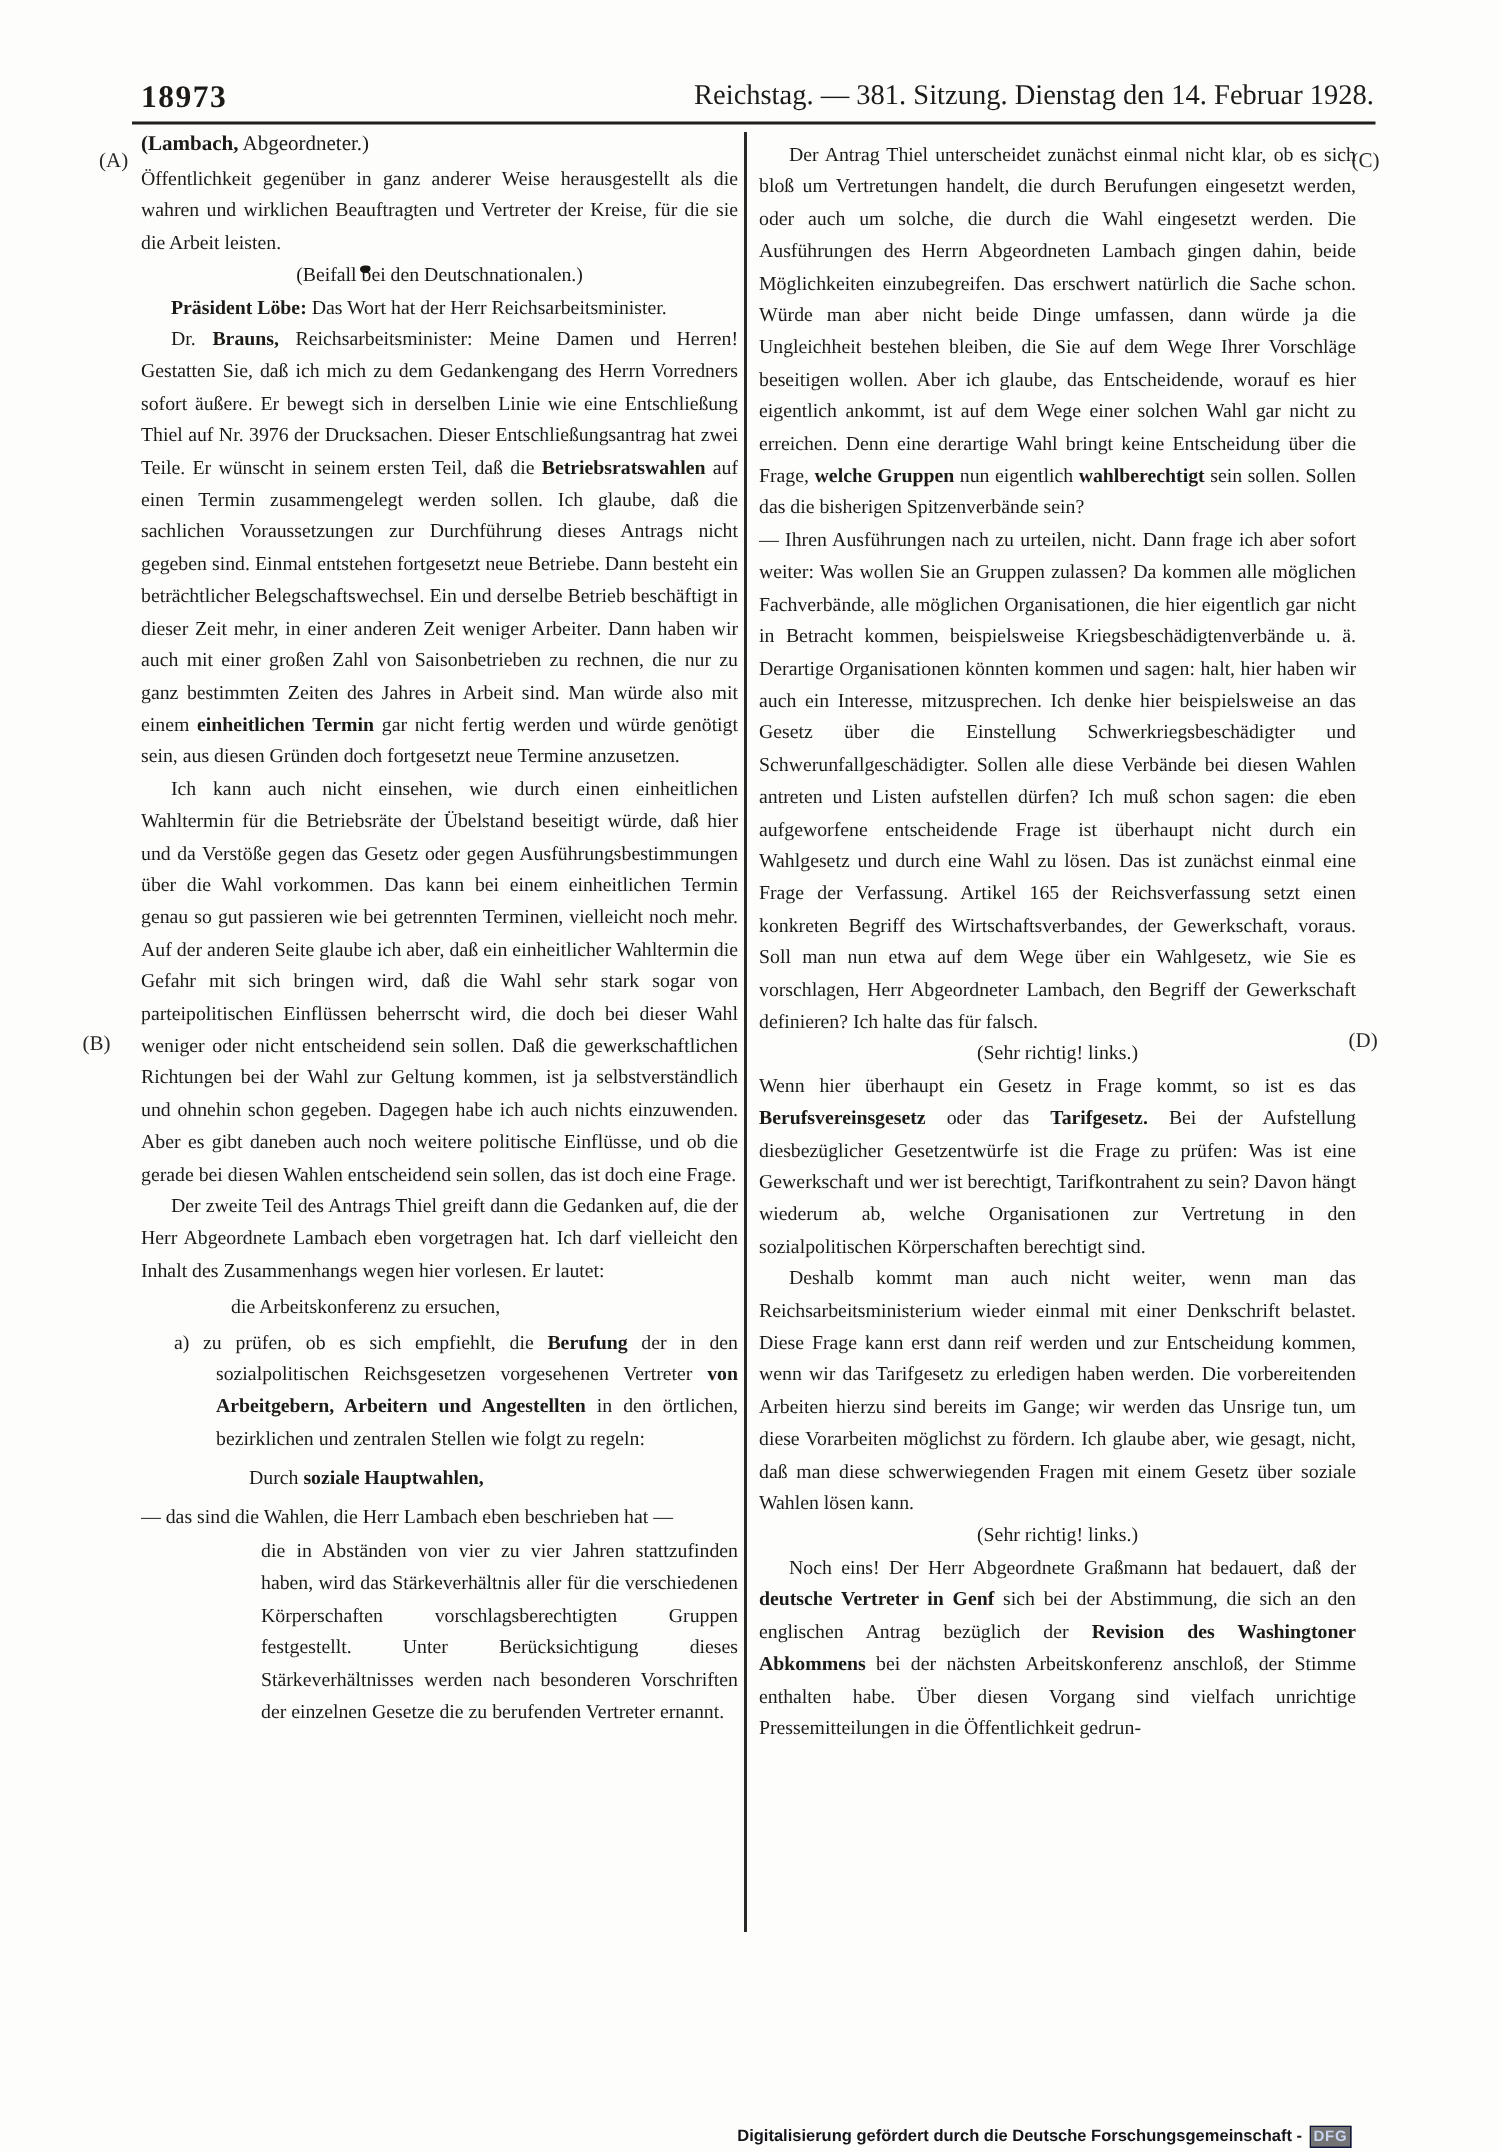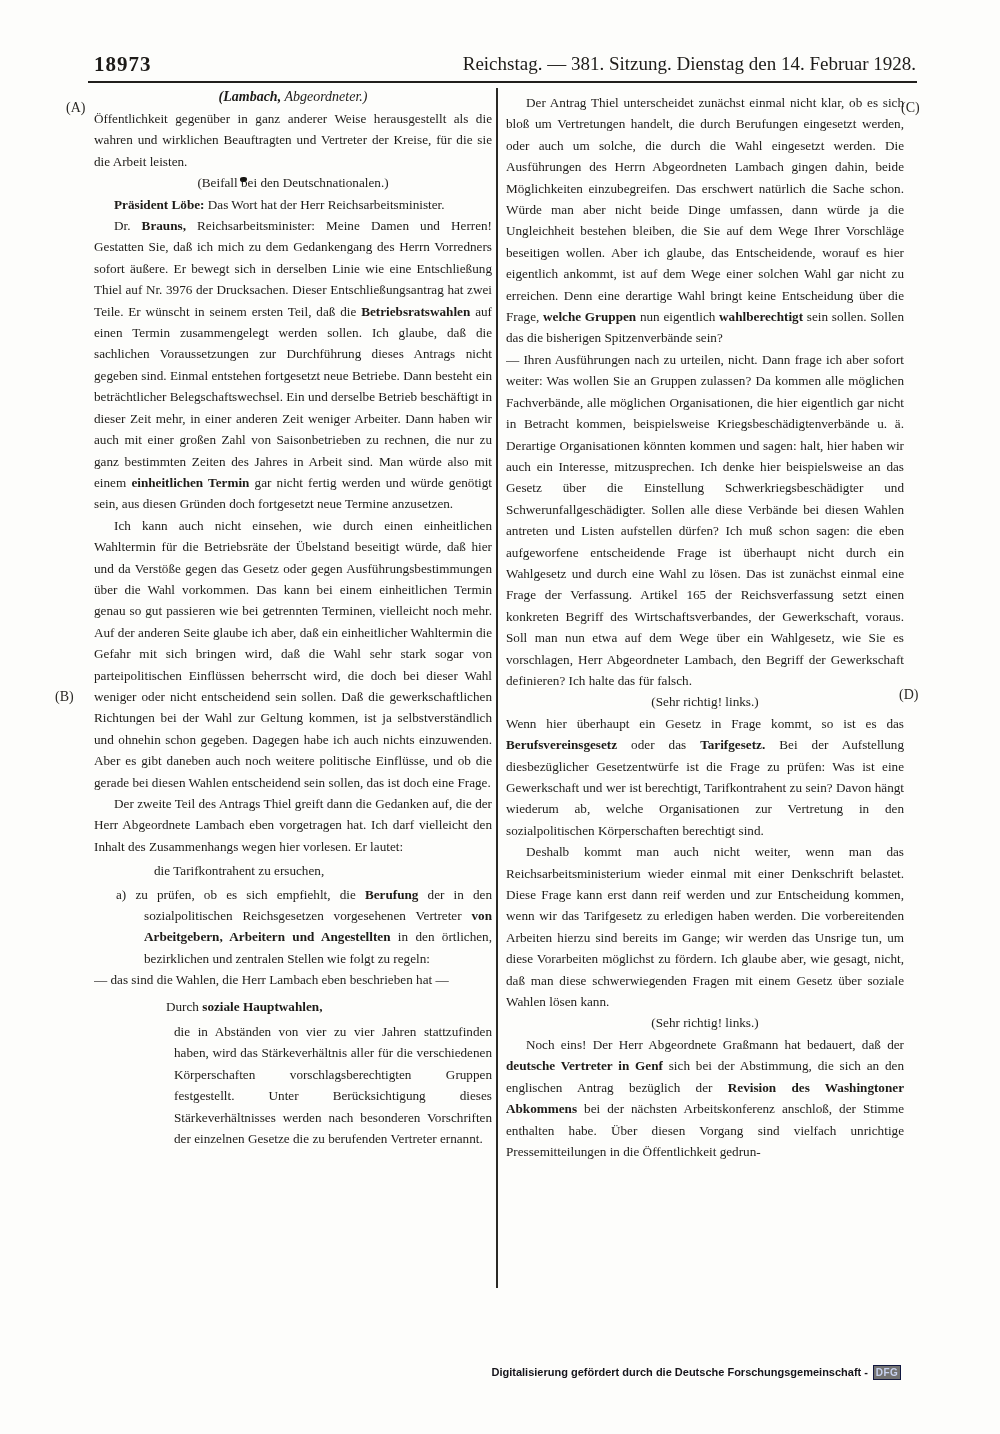--- a/index.html
+++ b/index.html
@@ -35,36 +35,36 @@
 
   .col{
     position:absolute;top:86px;width:398px;
     font-size:13.2px;line-height:21.4px;text-align:justify;
     max-height:1322px;overflow:hidden;
   }
   #col-left{left:94px;}
   #col-right{left:506px;top:92px;}
 
   .para{margin:0;}
-  .speaker{font-size:14px;line-height:22px;text-align:center;font-style:italic;}
+  .speaker{font-size:14px;line-height:22px;text-align:left;}
   .body{text-indent:20px;}
   .noindent{text-indent:0;}
   .center{text-align:center;text-indent:0;margin:0 0;}
   .qintro{margin-left:60px;text-indent:0;text-align:left;margin-top:3px;}
   .qitem{margin-left:22px;padding-left:28px;text-indent:-28px;margin-top:2px;}
   .qcenter{margin-left:72px;text-align:left;text-indent:0;margin-top:5px;margin-bottom:4px;}
   .qdeep{margin-left:80px;text-indent:0;margin-top:2px;}
   .b{font-weight:bold;}
 
   .ink-dot{
     position:absolute;left:240px;top:177px;width:7px;height:5px;
     background:#181613;border-radius:50% 40% 60% 50%;
   }
   .footer{
-    position:absolute;left:0;top:1363px;width:904px;height:19px;
+    position:absolute;left:0;top:1415px;width:904px;height:19px;
   }
   .footer-text{
     position:absolute;right:36px;top:3px;
     font-family:"Liberation Sans","DejaVu Sans",sans-serif;
     font-size:11px;font-weight:bold;color:#15141a;white-space:nowrap;
   }
   .dfg-logo{
     position:absolute;right:3px;top:2px;width:28px;height:15px;
     background:#737373;color:#c8d3f0;
     font-family:"Liberation Sans","DejaVu Sans",sans-serif;
@@ -86,24 +86,24 @@
 <div class="marker" id="marker-d">(D)</div>
 
 <div class="col" id="col-left">
     <div class="para speaker"><span class="b">(Lambach,</span><span> Abgeordneter.)</span></div>
     <div class="para noindent"><span>Öffentlichkeit gegenüber in ganz anderer Weise herausgestellt als die wahren und wirklichen Beauftragten und Vertreter der Kreise, für die sie die Arbeit leisten.</span></div>
     <div class="para center"><span>(Beifall bei den Deutschnationalen.)</span></div>
     <div class="para body"><span class="b">Präsident Löbe:</span><span> Das Wort hat der Herr Reichsarbeitsminister.</span></div>
     <div class="para body"><span>Dr. </span><span class="b">Brauns,</span><span> Reichsarbeitsminister: Meine Damen und Herren! Gestatten Sie, daß ich mich zu dem Gedankengang des Herrn Vorredners sofort äußere. Er bewegt sich in derselben Linie wie eine Entschließung Thiel auf Nr. 3976 der Drucksachen. Dieser Entschließungsantrag hat zwei Teile. Er wünscht in seinem ersten Teil, daß die </span><span class="b">Betriebsratswahlen</span><span> auf einen Termin zusammengelegt werden sollen. Ich glaube, daß die sachlichen Voraussetzungen zur Durchführung dieses Antrags nicht gegeben sind. Einmal entstehen fortgesetzt neue Betriebe. Dann besteht ein beträchtlicher Belegschaftswechsel. Ein und derselbe Betrieb beschäftigt in dieser Zeit mehr, in einer anderen Zeit weniger Arbeiter. Dann haben wir auch mit einer großen Zahl von Saisonbetrieben zu rechnen, die nur zu ganz bestimmten Zeiten des Jahres in Arbeit sind. Man würde also mit einem </span><span class="b">einheitlichen Termin</span><span> gar nicht fertig werden und würde genötigt sein, aus diesen Gründen doch fortgesetzt neue Termine anzusetzen.</span></div>
     <div class="para body"><span>Ich kann auch nicht einsehen, wie durch einen einheitlichen Wahltermin für die Betriebsräte der Übelstand beseitigt würde, daß hier und da Verstöße gegen das Gesetz oder gegen Ausführungsbestimmungen über die Wahl vorkommen. Das kann bei einem einheitlichen Termin genau so gut passieren wie bei getrennten Terminen, vielleicht noch mehr. Auf der anderen Seite glaube ich aber, daß ein einheitlicher Wahltermin die Gefahr mit sich bringen wird, daß die Wahl sehr stark sogar von parteipolitischen Einflüssen beherrscht wird, die doch bei dieser Wahl weniger oder nicht entscheidend sein sollen. Daß die gewerkschaftlichen Richtungen bei der Wahl zur Geltung kommen, ist ja selbstverständlich und ohnehin schon gegeben. Dagegen habe ich auch nichts einzuwenden. Aber es gibt daneben auch noch weitere politische Einflüsse, und ob die gerade bei diesen Wahlen entscheidend sein sollen, das ist doch eine Frage.</span></div>
     <div class="para body"><span>Der zweite Teil des Antrags Thiel greift dann die Gedanken auf, die der Herr Abgeordnete Lambach eben vorgetragen hat. Ich darf vielleicht den Inhalt des Zusammenhangs wegen hier vorlesen. Er lautet:</span></div>
-    <div class="para qintro"><span>die Tarifkontrahent zu ersuchen,</span></div>
+    <div class="para qintro"><span>die Arbeitskonferenz zu ersuchen,</span></div>
     <div class="para qitem"><span>a) zu prüfen, ob es sich empfiehlt, die </span><span class="b">Berufung</span><span> der in den sozialpolitischen Reichsgesetzen vorgesehenen Vertreter </span><span class="b">von Arbeitgebern, Arbeitern und Angestellten</span><span> in den örtlichen, bezirklichen und zentralen Stellen wie folgt zu regeln:</span></div>
+    <div class="para qcenter"><span>Durch </span><span class="b">soziale Hauptwahlen,</span></div>
     <div class="para noindent"><span>— das sind die Wahlen, die Herr Lambach eben beschrieben hat —</span></div>
-    <div class="para qcenter"><span>Durch </span><span class="b">soziale Hauptwahlen,</span></div>
     <div class="para qdeep"><span>die in Abständen von vier zu vier Jahren stattzufinden haben, wird das Stärkeverhältnis aller für die verschiedenen Körperschaften vorschlagsberechtigten Gruppen festgestellt. Unter Berücksichtigung dieses Stärkeverhältnisses werden nach besonderen Vorschriften der einzelnen Gesetze die zu berufenden Vertreter ernannt.</span></div>
   </div>
 <div class="col" id="col-right">
     <div class="para body"><span>Der Antrag Thiel unterscheidet zunächst einmal nicht klar, ob es sich bloß um Vertretungen handelt, die durch Berufungen eingesetzt werden, oder auch um solche, die durch die Wahl eingesetzt werden. Die Ausführungen des Herrn Abgeordneten Lambach gingen dahin, beide Möglichkeiten einzubegreifen. Das erschwert natürlich die Sache schon. Würde man aber nicht beide Dinge umfassen, dann würde ja die Ungleichheit bestehen bleiben, die Sie auf dem Wege Ihrer Vorschläge beseitigen wollen. Aber ich glaube, das Entscheidende, worauf es hier eigentlich ankommt, ist auf dem Wege einer solchen Wahl gar nicht zu erreichen. Denn eine derartige Wahl bringt keine Entscheidung über die Frage, </span><span class="b">welche Gruppen</span><span> nun eigentlich </span><span class="b">wahlberechtigt</span><span> sein sollen. Sollen das die bisherigen Spitzenverbände sein?</span></div>
     <div class="para noindent"><span>— Ihren Ausführungen nach zu urteilen, nicht. Dann frage ich aber sofort weiter: Was wollen Sie an Gruppen zulassen? Da kommen alle möglichen Fachverbände, alle möglichen Organisationen, die hier eigentlich gar nicht in Betracht kommen, beispielsweise Kriegsbeschädigtenverbände u. ä. Derartige Organisationen könnten kommen und sagen: halt, hier haben wir auch ein Interesse, mitzusprechen. Ich denke hier beispielsweise an das Gesetz über die Einstellung Schwerkriegsbeschädigter und Schwerunfallgeschädigter. Sollen alle diese Verbände bei diesen Wahlen antreten und Listen aufstellen dürfen? Ich muß schon sagen: die eben aufgeworfene entscheidende Frage ist überhaupt nicht durch ein Wahlgesetz und durch eine Wahl zu lösen. Das ist zunächst einmal eine Frage der Verfassung. Artikel 165 der Reichsverfassung setzt einen konkreten Begriff des Wirtschaftsverbandes, der Gewerkschaft, voraus. Soll man nun etwa auf dem Wege über ein Wahlgesetz, wie Sie es vorschlagen, Herr Abgeordneter Lambach, den Begriff der Gewerkschaft definieren? Ich halte das für falsch.</span></div>
     <div class="para center"><span>(Sehr richtig! links.)</span></div>
     <div class="para noindent"><span>Wenn hier überhaupt ein Gesetz in Frage kommt, so ist es das </span><span class="b">Berufsvereinsgesetz</span><span> oder das </span><span class="b">Tarifgesetz.</span><span> Bei der Aufstellung diesbezüglicher Gesetzentwürfe ist die Frage zu prüfen: Was ist eine Gewerkschaft und wer ist berechtigt, Tarifkontrahent zu sein? Davon hängt wiederum ab, welche Organisationen zur Vertretung in den sozialpolitischen Körperschaften berechtigt sind.</span></div>
     <div class="para body"><span>Deshalb kommt man auch nicht weiter, wenn man das Reichsarbeitsministerium wieder einmal mit einer Denkschrift belastet. Diese Frage kann erst dann reif werden und zur Entscheidung kommen, wenn wir das Tarifgesetz zu erledigen haben werden. Die vorbereitenden Arbeiten hierzu sind bereits im Gange; wir werden das Unsrige tun, um diese Vorarbeiten möglichst zu fördern. Ich glaube aber, wie gesagt, nicht, daß man diese schwerwiegenden Fragen mit einem Gesetz über soziale Wahlen lösen kann.</span></div>
     <div class="para center"><span>(Sehr richtig! links.)</span></div>
     <div class="para body"><span>Noch eins! Der Herr Abgeordnete Graßmann hat bedauert, daß der </span><span class="b">deutsche Vertreter in Genf</span><span> sich bei der Abstimmung, die sich an den englischen Antrag bezüglich der </span><span class="b">Revision des Washingtoner Abkommens</span><span> bei der nächsten Arbeitskonferenz anschloß, der Stimme enthalten habe. Über diesen Vorgang sind vielfach unrichtige Pressemitteilungen in die Öffentlichkeit gedrun-</span></div>

